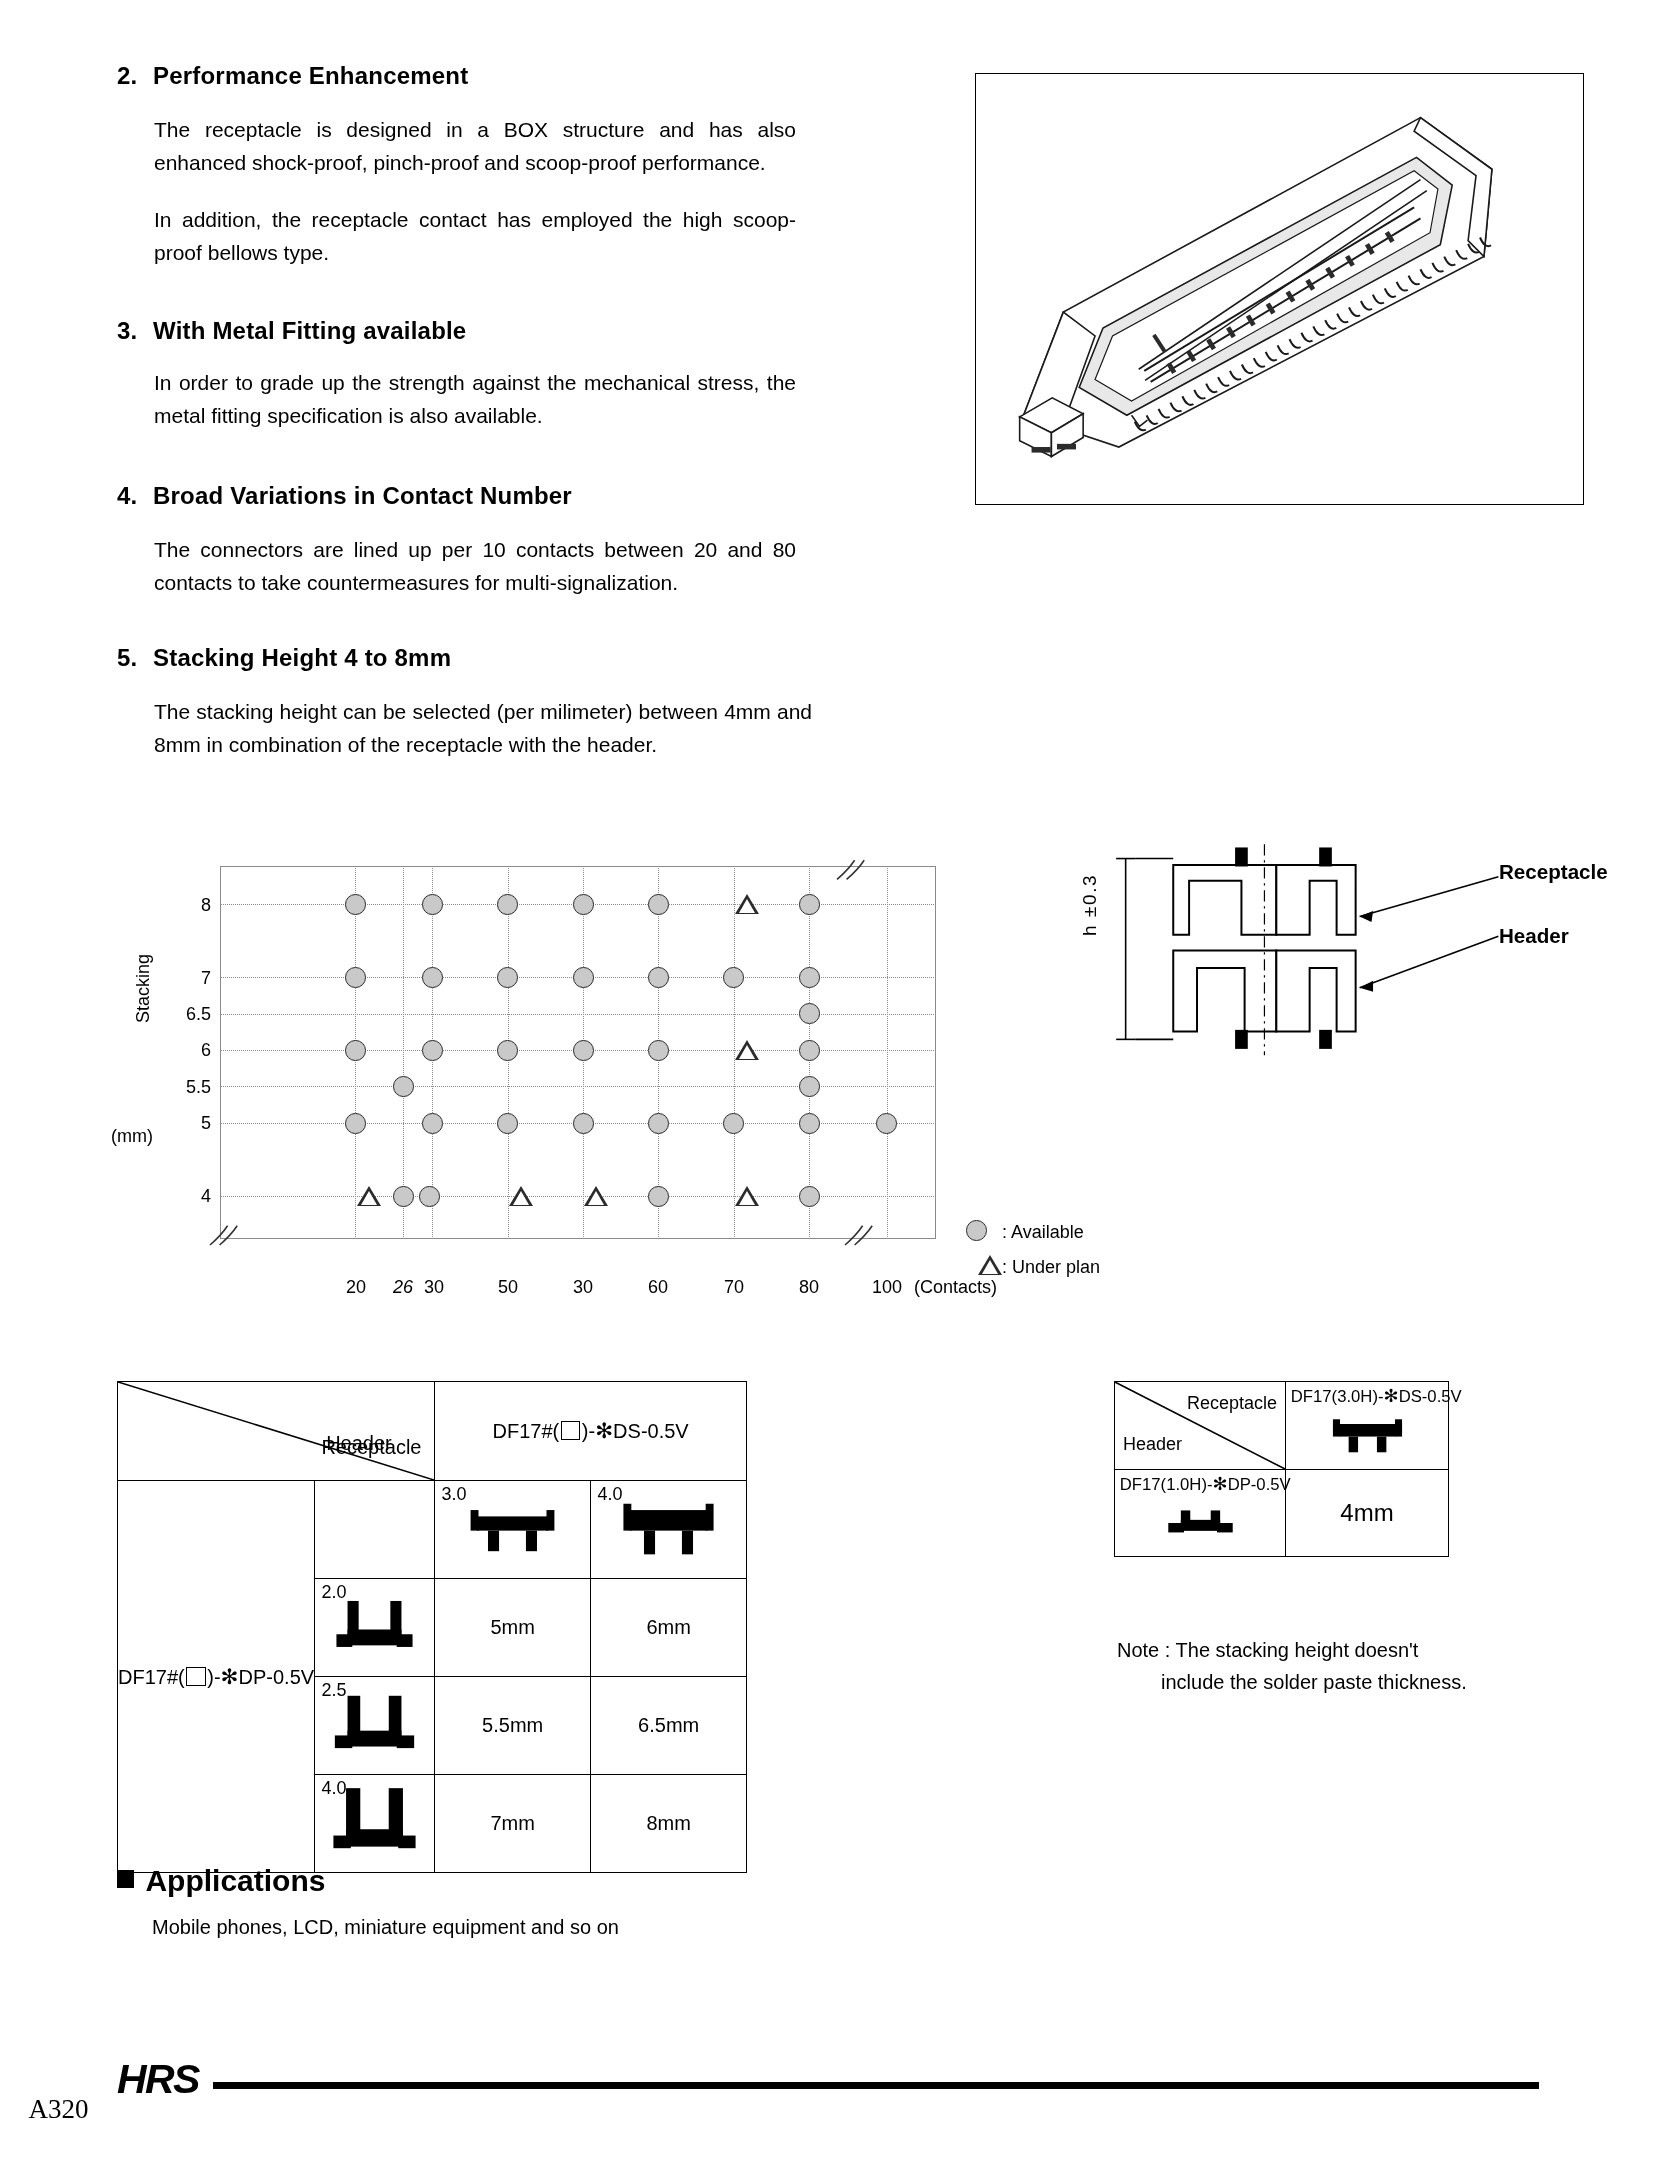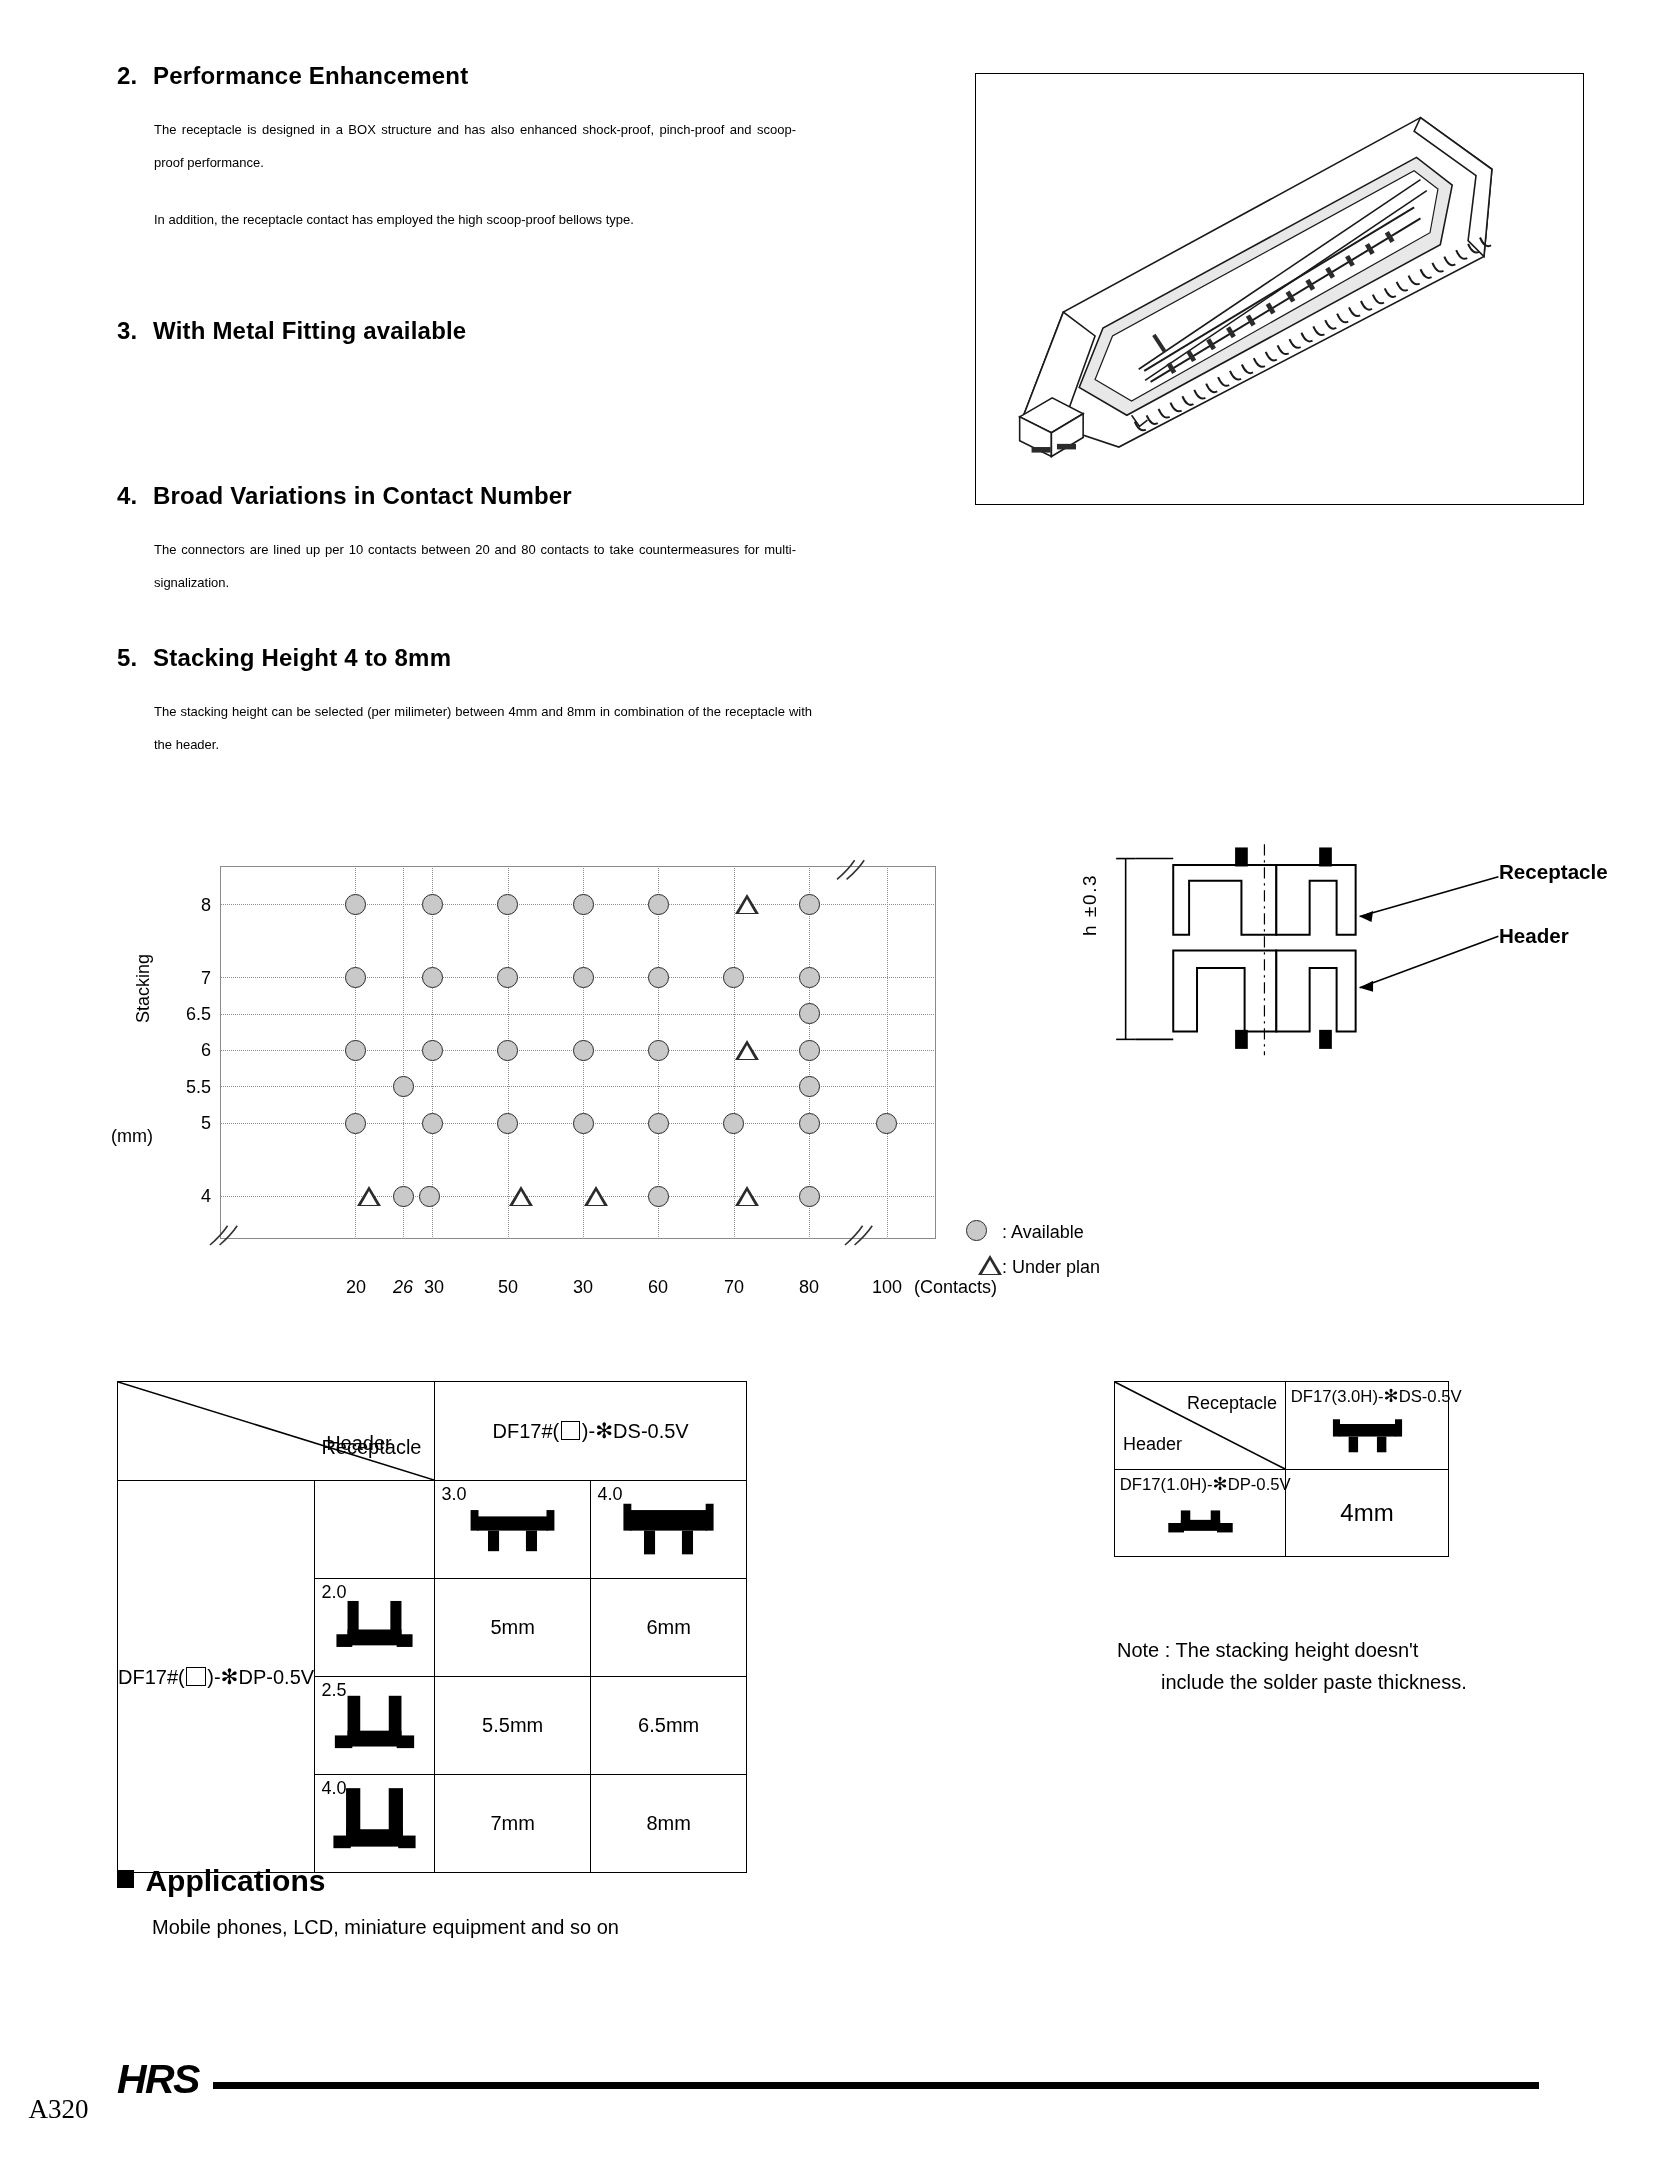--- a/index.html
+++ b/index.html
@@ -14,21 +14,21 @@
   .page{position:absolute;left:0;top:0;width:1677px;height:2183px;}
 
   
   .sec{position:absolute;}
   .sec-head{
     font-size:24px;font-weight:bold;letter-spacing:0.2px;
     white-space:nowrap;
   }
   .sec-head .num{display:inline-block;width:36px;}
   .sec-body{
-    font-size:13px;line-height:33px;color:#000;
+    font-size:21px;line-height:33px;color:#000;
     width:642px;text-align:justify;
   }
 
   
   .photo-box{
     position:absolute;left:975px;top:73px;width:607px;height:430px;
     border:1.6px solid #000;background:#fff;
   }
   .chart-frame{
     position:absolute;left:220px;top:24px;width:714px;height:373px;
@@ -119,20 +119,21 @@
     </div>
   </div>
   <div class="sec-body" style="position:absolute;left:154px;top:113px;">The receptacle is designed in a BOX structure and has also enhanced shock-proof, pinch-proof and scoop-proof performance.</div>
   <div class="sec-body" style="position:absolute;left:154px;top:203px;">In addition, the receptacle contact has employed the high scoop-proof bellows type.</div>
 
   <div class="sec" style="left:117px;top:317px;">
     <div class="sec-head">
       <span class="num">3.</span><span>With Metal Fitting available</span>
     </div>
   </div>
+  <div class="sec-body" style="position:absolute;left:154px;top:366px;">In order to grade up the strength against the mechanical stress, the metal fitting specification is also available.</div>
 
   <div class="sec" style="left:117px;top:482px;">
     <div class="sec-head">
       <span class="num">4.</span><span>Broad Variations in Contact Number</span>
     </div>
   </div>
   <div class="sec-body" style="position:absolute;left:154px;top:533px;">The connectors are lined up per 10 contacts between 20 and 80 contacts to take countermeasures for multi-signalization.</div>
 
   <div class="sec" style="left:117px;top:644px;">
     <div class="sec-head">

